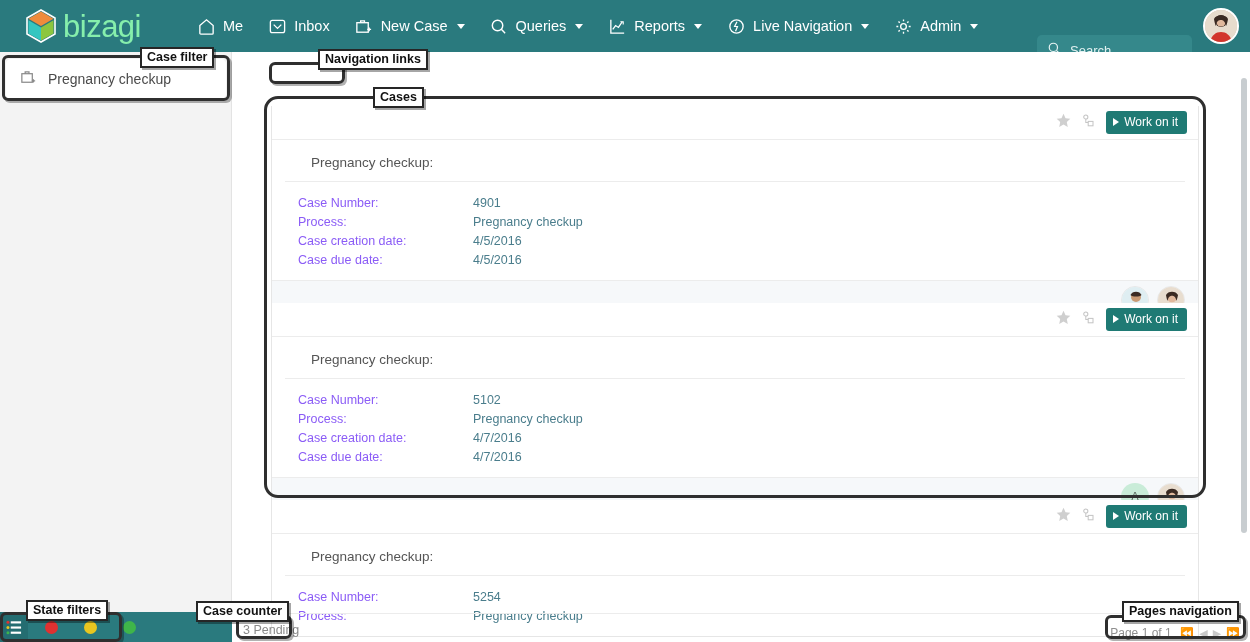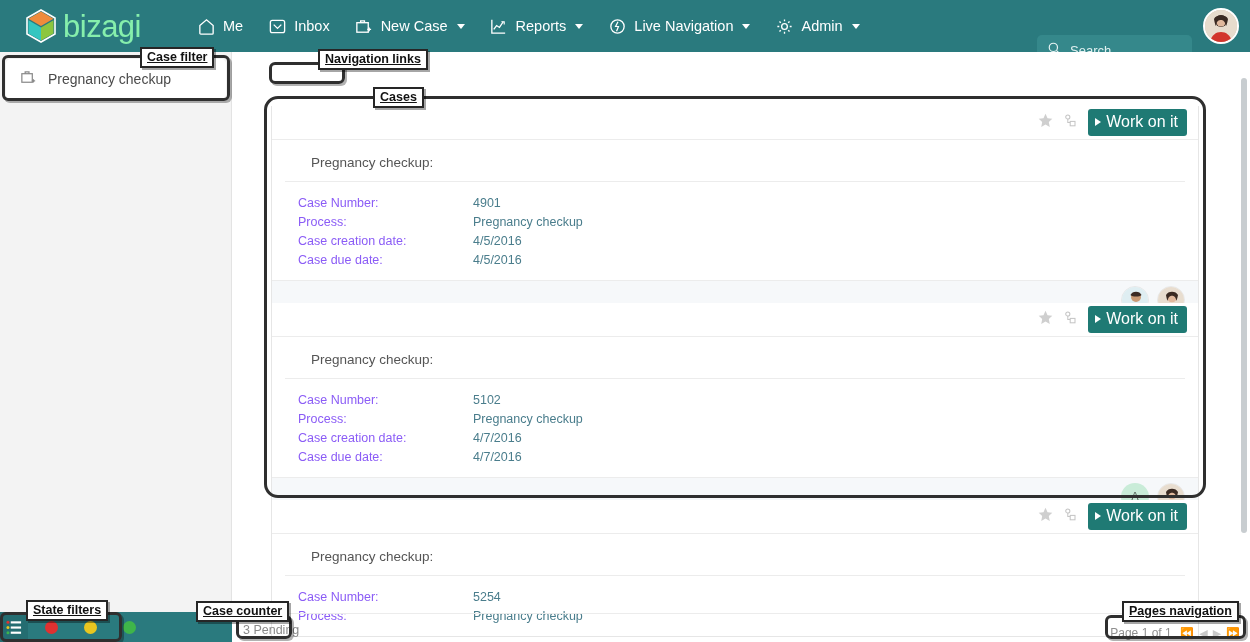--- a/index.html
+++ b/index.html
@@ -94,21 +94,21 @@
     border-top: none;
   }
   .card-head {
     height: 34px; display: flex; align-items: center; justify-content: flex-end;
     padding-right: 11px; gap: 9px;
     border-bottom: 1px solid #ececec;
   }
   .star-icon { cursor: pointer; }
   .share-icon { cursor: pointer; }
   .work-btn {
-    background: #1f7a74; color: #fff; font-size: 16px;
+    background: #1f7a74; color: #fff; font-size: 12px;
     border: none; border-radius: 3px;
     padding: 4px 9px 5px 7px; cursor: pointer;
     display: inline-flex; align-items: center; gap: 5px;
     white-space: nowrap;
   }
   .play-tri {
     width: 0; height: 0;
     border-top: 4px solid transparent;
     border-bottom: 4px solid transparent;
     border-left: 6px solid #ffffff;
@@ -184,21 +184,20 @@
     cursor: pointer;
   }
 
   
   .callout {
     position: absolute; z-index: 50;
     background: #ffffff; border: 2.5px solid #262626;
     font-size: 12.5px; color: #111; font-weight: bold;
     padding: 1px 5px 2px 5px; white-space: nowrap;
     box-shadow: 2px 2px 0 rgba(0,0,0,0.35);
-    text-decoration: underline;
   }
   .hl-box {
     position: absolute; z-index: 40;
     border: 3px solid #2f2f2f; border-radius: 6px;
     pointer-events: none;
     box-shadow: 2px 2px 0 rgba(0,0,0,0.3);
   }
 </style>
 </head>
 <body>
@@ -245,20 +244,30 @@
           <svg width="19" height="19" viewBox="0 0 20 20">
               <rect x="3" y="6" width="12" height="10" fill="none" stroke="#fff" stroke-width="1.4"></rect>
               <path d="M7 6V4h4v2" fill="none" stroke="#fff" stroke-width="1.4"></path>
               <path d="M14 13h4M16 11v4" stroke="#fff" stroke-width="1.4"></path>
             </svg>
         </span>
         <span>New Case</span>
         <span class="caret"></span>
       </div>
 
+      <div class="navitem">
+        <span class="ico">
+          <svg width="19" height="19" viewBox="0 0 20 20">
+              <circle cx="9" cy="9" r="5.5" fill="none" stroke="#fff" stroke-width="1.5"></circle>
+              <path d="M13 13l4 4" stroke="#fff" stroke-width="1.5"></path>
+            </svg>
+        </span>
+        <span>Queries</span>
+        <span class="caret"></span>
+      </div>
 
       <div class="navitem">
         <span class="ico">
           <svg width="19" height="19" viewBox="0 0 20 20">
               <path d="M3 3v14h14" fill="none" stroke="#fff" stroke-width="1.4"></path>
               <path d="M5 13l3-4 3 2 4-6" fill="none" stroke="#fff" stroke-width="1.4"></path>
               <path d="M13 5h3v3" fill="none" stroke="#fff" stroke-width="1.2"></path>
             </svg>
         </span>
         <span>Reports</span>

